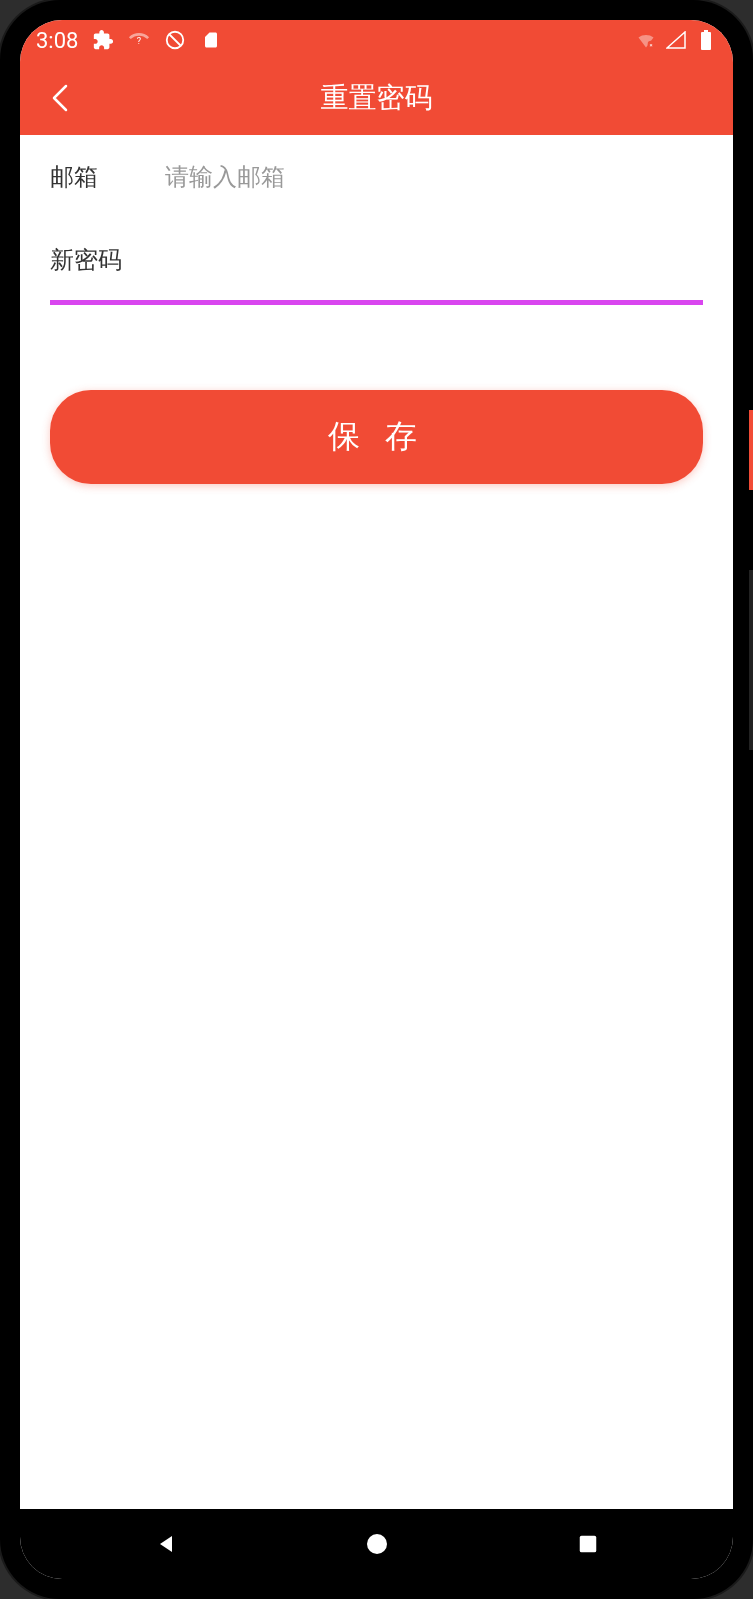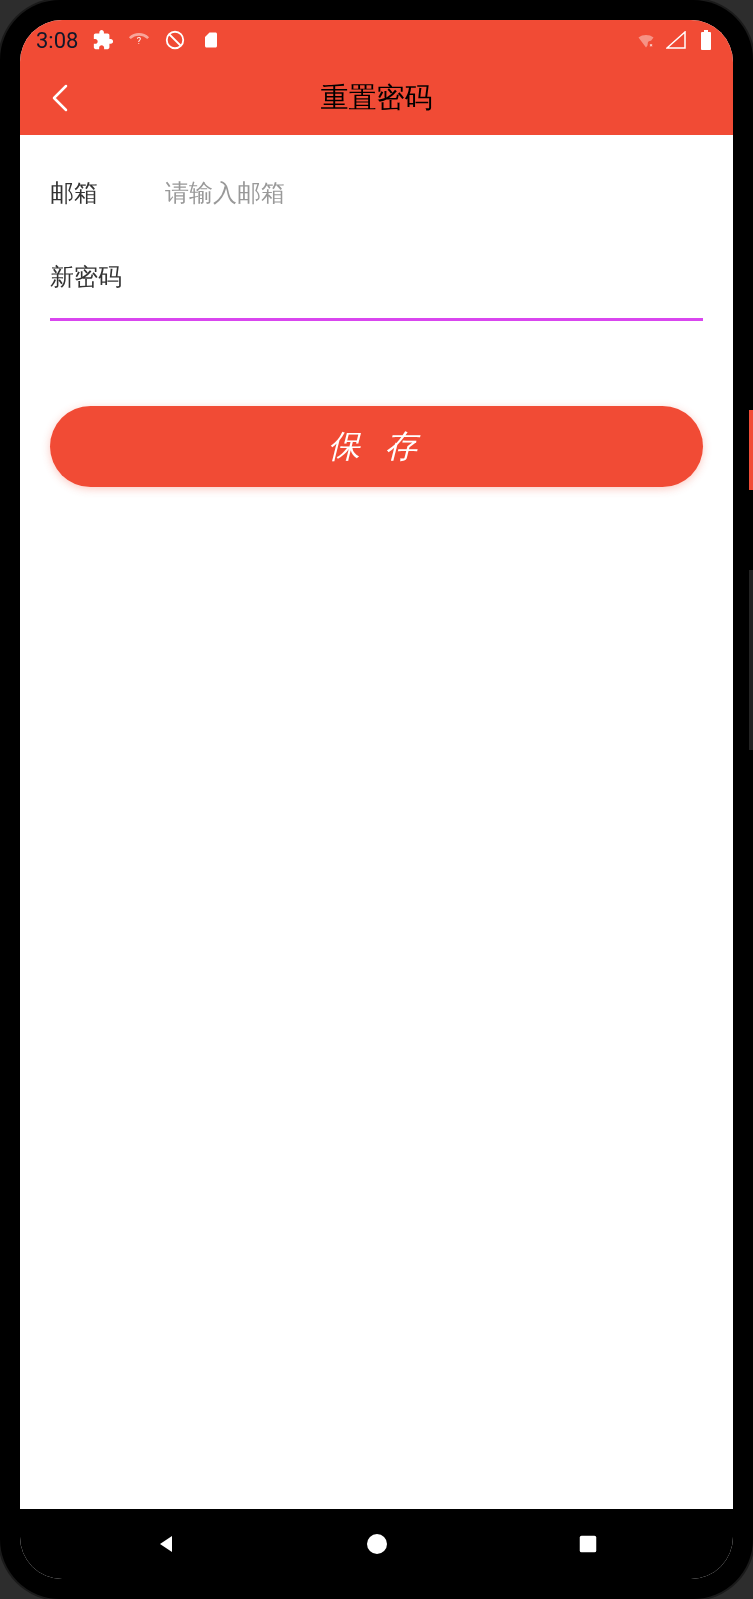--- a/index.html
+++ b/index.html
@@ -72,21 +72,21 @@
       flex-direction: column;
       position: relative;
     }
     .status-bar {
       height: 40px;
       background: #f14b35;
       display: flex;
       align-items: center;
       justify-content: space-between;
       padding: 8px 16px;
-      color: #0f172a;
+      color: #ffffff;
       font-size: 22px;
     }
     .status-left {
       display: flex;
       align-items: center;
       gap: 14px;
     }
     .status-right {
       display: flex;
       align-items: center;
@@ -112,34 +112,34 @@
       height: 40px;
       display: flex;
       align-items: center;
       justify-content: center;
       cursor: pointer;
     }
     .header-title {
       position: absolute;
       left: 50%;
       transform: translateX(-50%);
-      color: #000000;
+      color: #ffffff;
       font-size: 28px;
       font-weight: 400;
     }
     .content {
       flex: 1;
       background: #fff;
-      padding: 16px 30px;
+      padding: 0 30px;
     }
     .form-row {
       display: flex;
       align-items: center;
       height: 85px;
-      border-bottom: 3px solid #d946ef;
+      border-bottom: 5px solid #d946ef;
     }
     .form-row:first-child {
       border-bottom: 1px solid transparent;
     }
     .field-label {
       width: 115px;
       color: #333;
       font-size: 24px;
       flex-shrink: 0;
     }
@@ -150,30 +150,29 @@
       font-size: 24px;
       color: #404040;
       background: transparent;
     }
     .field-input::placeholder {
       color: #999;
     }
     .save-button {
       margin-top: 85px;
       width: 100%;
-      height: 81px;
+      height: 94px;
       background: #f14b35;
       border: none;
       border-radius: 41px;
       color: #fff;
       font-size: 32px;
       letter-spacing: 8px;
       cursor: pointer;
       box-shadow: 0 2px 8px rgba(241, 75, 53, 0.3);
-      font-style: italic;
     }
     .nav-bar {
       height: 70px;
       background: #000;
       display: flex;
       align-items: center;
       justify-content: space-around;
       padding: 0 40px;
     }
     .nav-icon {

